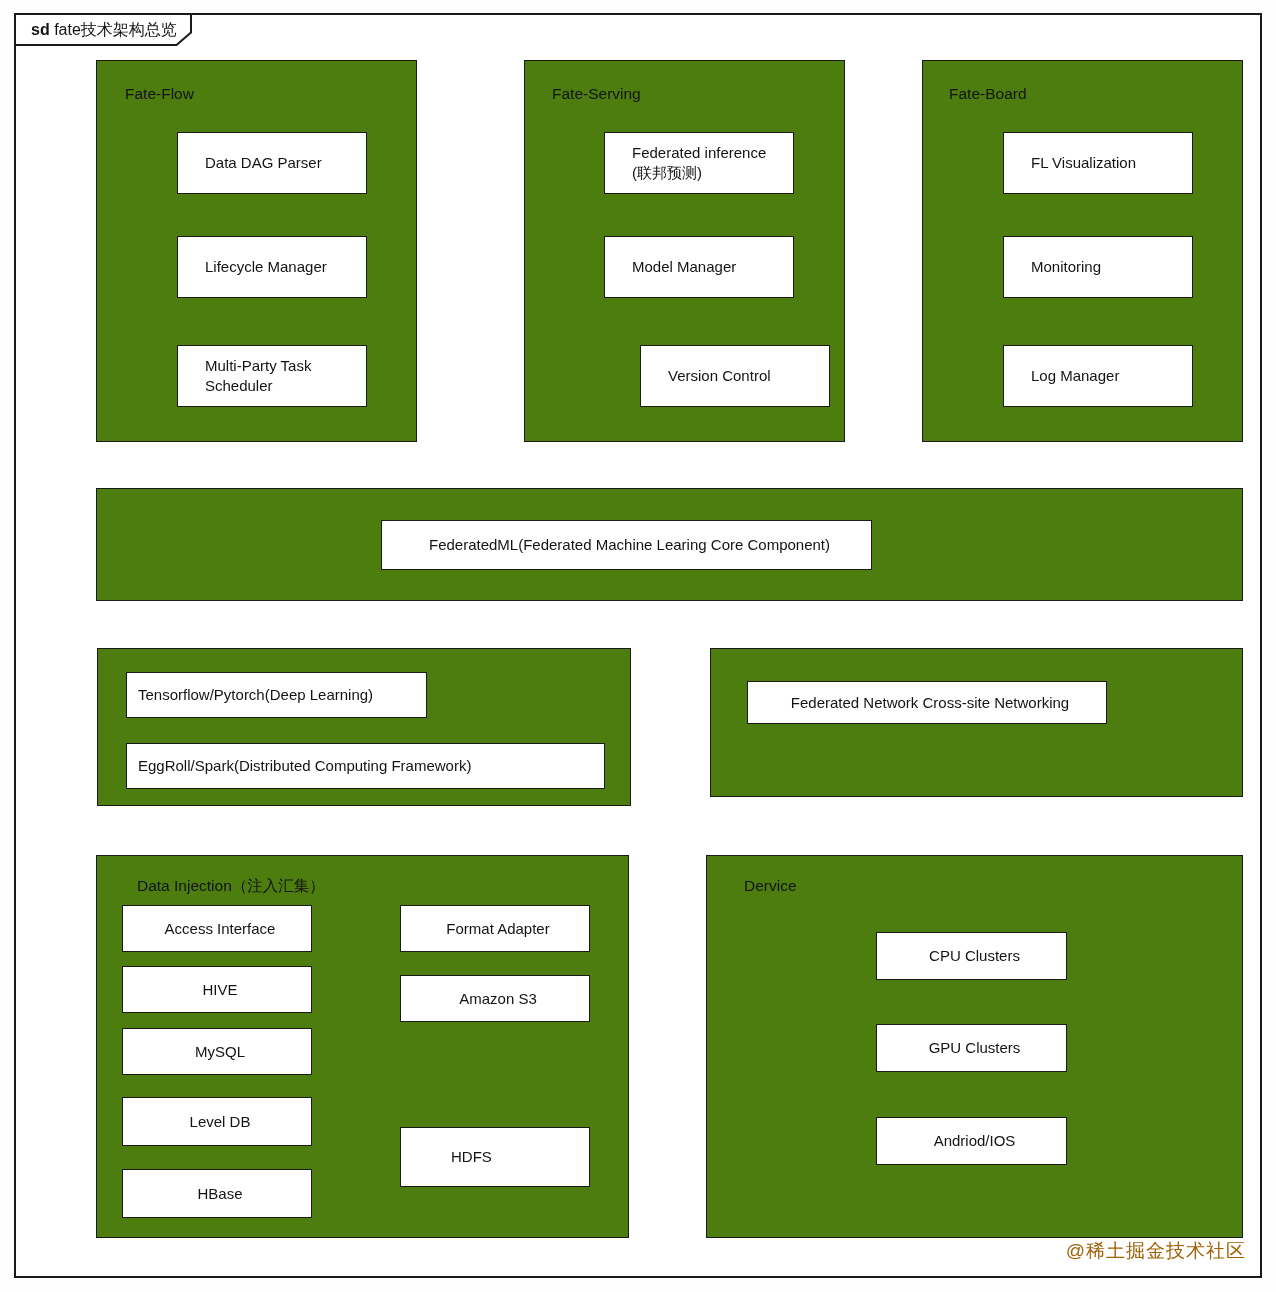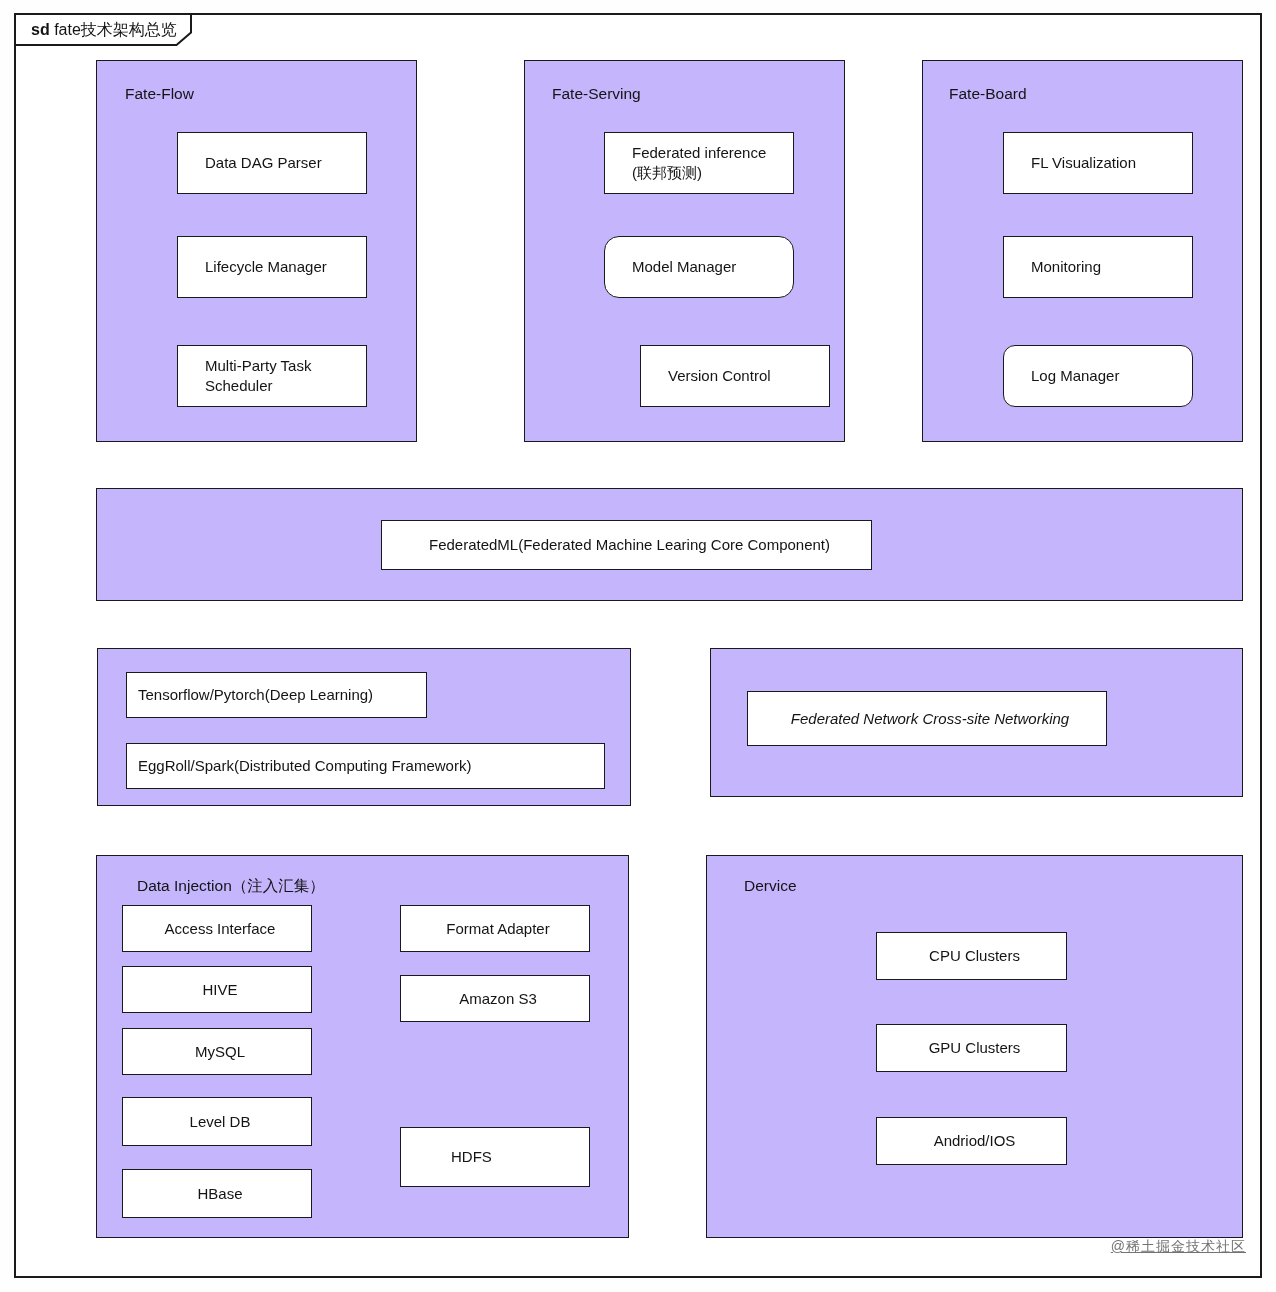--- a/index.html
+++ b/index.html
@@ -14,37 +14,37 @@
     border:2px solid #1a1a1a; box-sizing:border-box; background:#ffffff;
   }
   .tab { position:absolute; left:14px; top:13px; width:180px; height:34px; }
   .tab svg { position:absolute; left:0; top:0; }
   .tab-text {
     position:absolute; left:17px; top:7px; font-size:16px; white-space:nowrap;
   }
   .tab-text .b { font-weight:bold; }
   .group {
     position:absolute; border:1.6px solid #1a1a1a; box-sizing:border-box;
-    background:#c4b5fd;
+    background:#4d7c0f;
   }
   .group-label {
     position:absolute; font-size:15.5px; white-space:nowrap; color:#141414;
   }
   .box {
     position:absolute; border:1.6px solid #1a1a1a; box-sizing:border-box;
     background:#ffffff; display:flex; align-items:center;
     font-size:15px; line-height:1.32; color:#141414;
   }
   .al  { padding-left:27px; padding-right:8px; text-align:left; }
   .al2 { padding-left:11px; text-align:left; }
   .al3 { padding-left:50px; padding-right:8px; text-align:left; }
   .ac  { justify-content:center; text-align:center; padding-left:6px; }
   .watermark {
     position:absolute; top:1238px; right:30px;
-    font-size:14px; color:#737373; letter-spacing:1px; white-space:nowrap;text-decoration:underline;
+    font-size:19px; color:#a16207; letter-spacing:1px; white-space:nowrap;
   }
 </style>
 </head>
 <body>
 
 <div class="page">
 
   <div class="frame"></div>
 
   <div class="tab">
@@ -57,42 +57,42 @@
   <div class="group" style="left:96px; top:60px; width:321px; height:382px;">
     <div class="group-label" style="left:28px; top:24px;">Fate-Flow</div>
     <div class="box al" style="left:80px; top:71px; width:190px; height:62px;">Data DAG Parser</div>
     <div class="box al" style="left:80px; top:175px; width:190px; height:62px;">Lifecycle Manager</div>
     <div class="box al" style="left:80px; top:284px; width:190px; height:62px;">Multi-Party Task Scheduler</div>
   </div>
 
   <div class="group" style="left:524px; top:60px; width:321px; height:382px;">
     <div class="group-label" style="left:27px; top:24px;">Fate-Serving</div>
     <div class="box al" style="left:79px; top:71px; width:190px; height:62px;">Federated inference (联邦预测)</div>
-    <div class="box al" style="left:79px; top:175px; width:190px; height:62px;border-radius:15px;">Model Manager</div>
+    <div class="box al" style="left:79px; top:175px; width:190px; height:62px;">Model Manager</div>
     <div class="box al" style="left:79px; top:284px; width:190px; height:62px;margin-left:36px;">Version Control</div>
   </div>
 
   <div class="group" style="left:922px; top:60px; width:321px; height:382px;">
     <div class="group-label" style="left:26px; top:24px;">Fate-Board</div>
     <div class="box al" style="left:80px; top:71px; width:190px; height:62px;">FL Visualization</div>
     <div class="box al" style="left:80px; top:175px; width:190px; height:62px;">Monitoring</div>
-    <div class="box al" style="left:80px; top:284px; width:190px; height:62px;border-radius:12px;">Log Manager</div>
+    <div class="box al" style="left:80px; top:284px; width:190px; height:62px;">Log Manager</div>
   </div>
 
   <div class="group" style="left:96px; top:488px; width:1147px; height:113px;">
     <div class="box ac" style="left:284px; top:31px; width:491px; height:50px;">FederatedML(Federated Machine Learing Core Component)</div>
   </div>
 
   <div class="group" style="left:97px; top:648px; width:534px; height:158px;">
     <div class="box al2" style="left:28px; top:23px; width:301px; height:46px;">Tensorflow/Pytorch(Deep Learning)</div>
     <div class="box al2" style="left:28px; top:94px; width:479px; height:46px;">EggRoll/Spark(Distributed Computing Framework)</div>
   </div>
 
   <div class="group" style="left:710px; top:648px; width:533px; height:149px;">
-    <div class="box ac" style="left:36px; top:42px; width:360px; height:55px;font-style:italic;">Federated Network Cross-site Networking</div>
+    <div class="box ac" style="left:36px; top:32px; width:360px; height:43px;">Federated Network Cross-site Networking</div>
   </div>
 
   <div class="group" style="left:96px; top:855px; width:533px; height:383px;">
     <div class="group-label" style="left:40px; top:20px;">Data Injection（注入汇集）</div>
     <div class="box ac" style="left:25px; top:49px; width:190px; height:47px;">Access Interface</div>
     <div class="box ac" style="left:25px; top:110px; width:190px; height:47px;">HIVE</div>
     <div class="box ac" style="left:25px; top:172px; width:190px; height:47px;">MySQL</div>
     <div class="box ac" style="left:25px; top:241px; width:190px; height:49px;">Level DB</div>
     <div class="box ac" style="left:25px; top:313px; width:190px; height:49px;">HBase</div>
     <div class="box ac" style="left:303px; top:49px; width:190px; height:47px;">Format Adapter</div>

